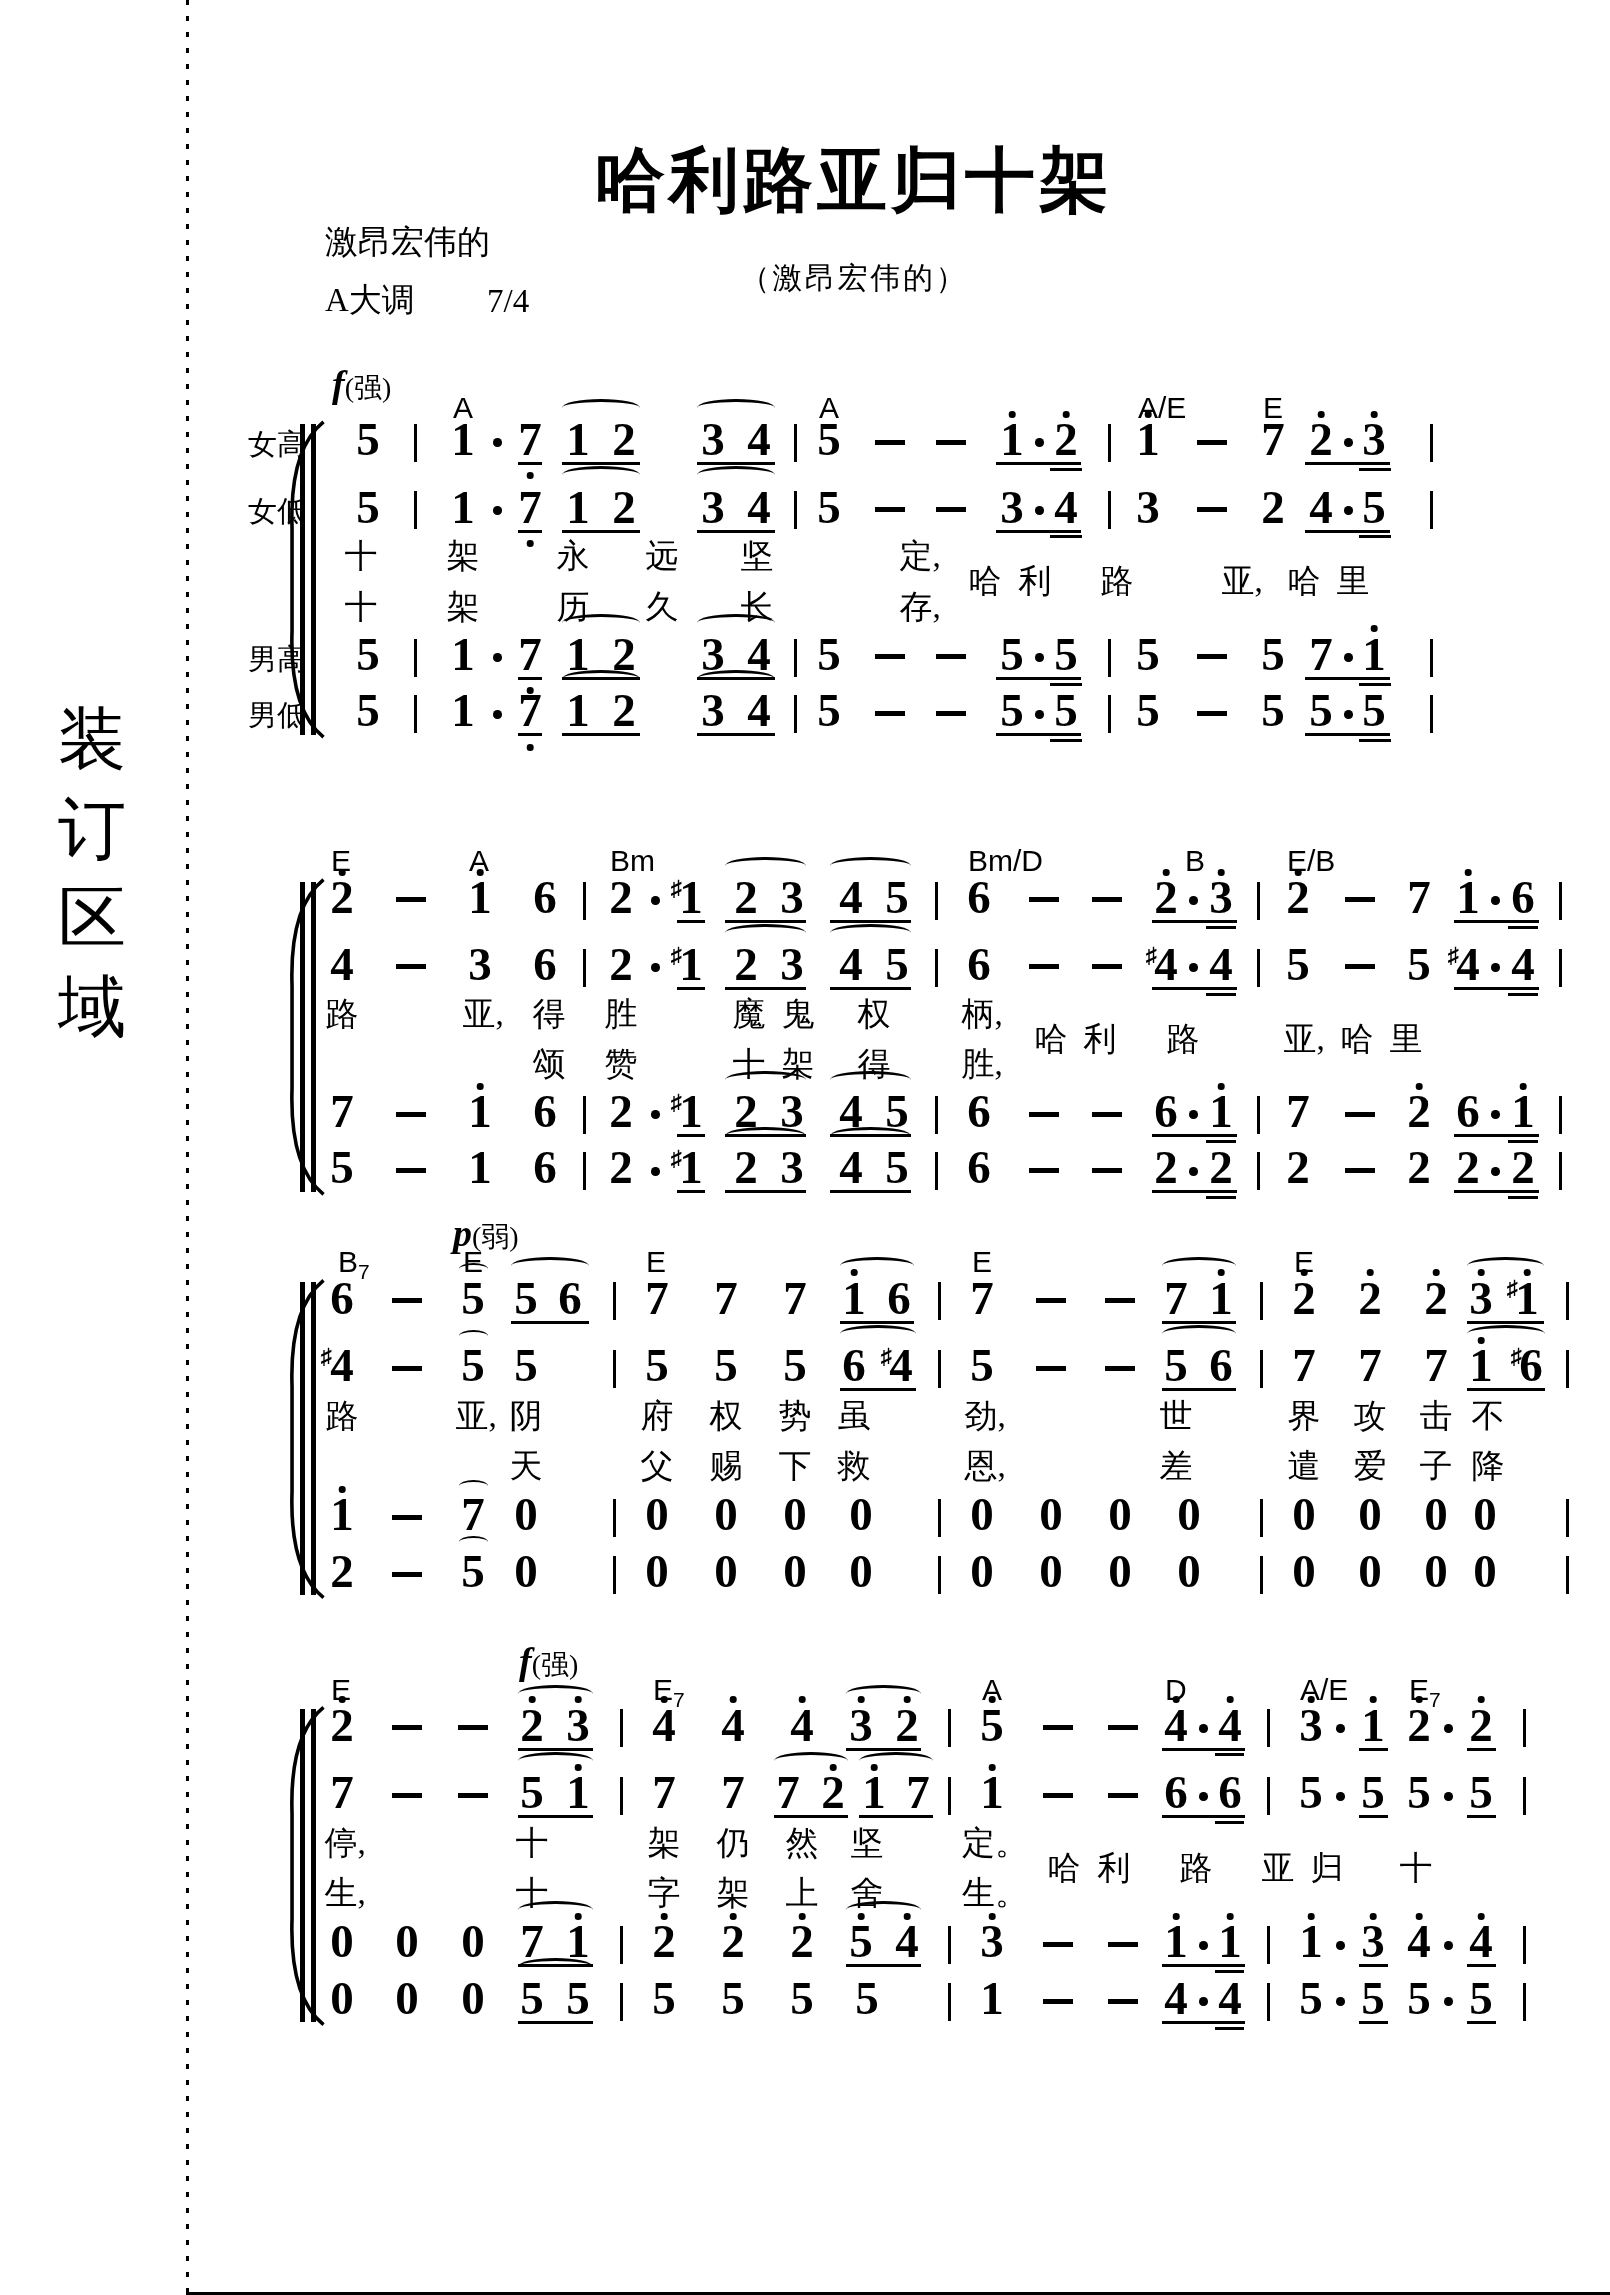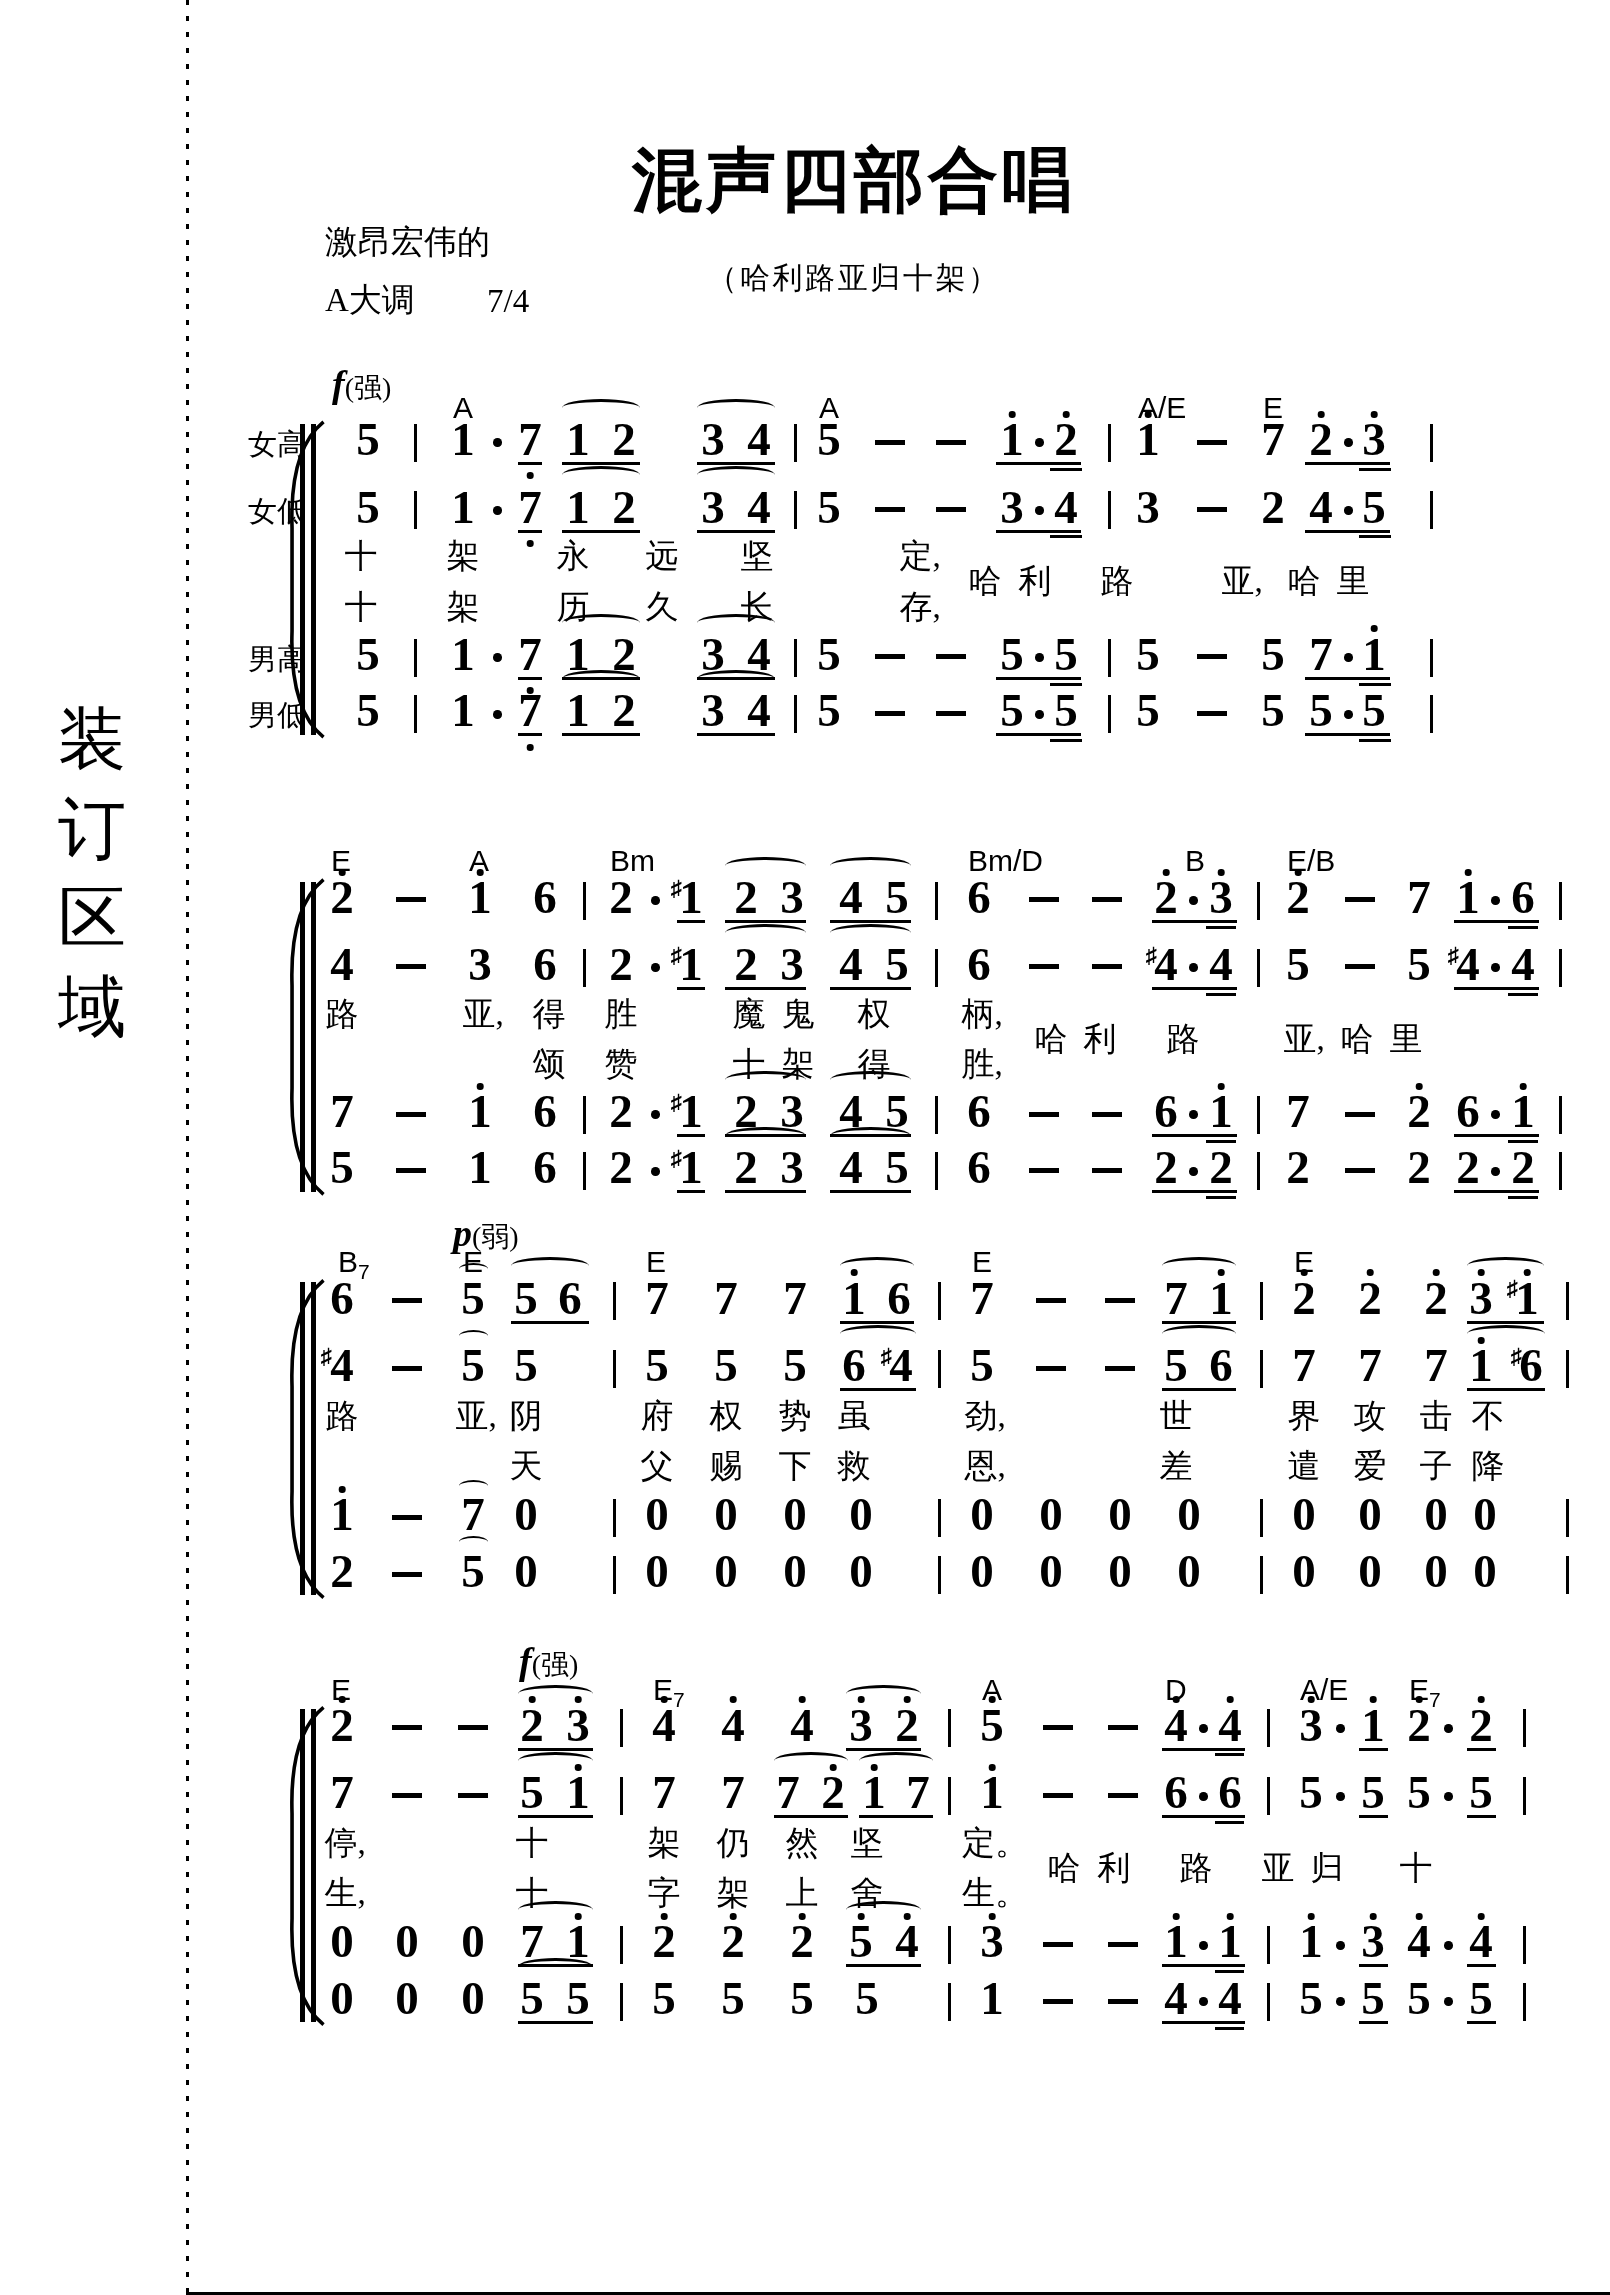--- a/index.html
+++ b/index.html
@@ -37,23 +37,23 @@
 
 <div id="sheet">
 
   <div class="abs dotline" style="left:186px;top:0;height:2295px;"></div>
   <div class="abs bindchar" style="left:58px;top:704px;">装</div>
   <div class="abs bindchar" style="left:58px;top:794px;">订</div>
   <div class="abs bindchar" style="left:58px;top:883px;">区</div>
   <div class="abs bindchar" style="left:58px;top:972px;">域</div>
   <div class="abs botrule" style="left:186px;top:2292px;width:1424px;"></div>
 
-  <div class="abs title" style="left:854px;top:145px;">混声四部合唱</div>
+  <div class="abs title" style="left:854px;top:145px;">哈利路亚归十架</div>
   <div class="abs mood" style="left:325px;top:225px;">激昂宏伟的</div>
-  <div class="abs subtitle" style="left:854px;top:261px;">（哈利路亚归十架）</div>
+  <div class="abs subtitle" style="left:854px;top:261px;">（激昂宏伟的）</div>
   <div class="abs keysig" style="left:325px;top:283px;">A大调</div>
   <div class="abs keysig" style="left:487px;top:284px;">7/4</div>
 
   <div id="music">
       <svg width="59" height="327" style="position: absolute; left: 275px; top: 416px; overflow: visible;" viewBox="0 0 90 497">
         <path d="M74 8 Q22 50 26 170 L26 327 Q22 447 74 489" stroke="#000" stroke-width="5.5" fill="none"></path>
       </svg>
       <div class="abs sbar" style="left: 300px; top: 424px; height: 311px;"></div>
       <div class="abs sbar" style="left: 311px; top: 424px; height: 311px;"></div>
       <div class="abs dyn" style="left: 332px; top: 365px;"><span class="dynf">f</span><span class="dync">(强)</span></div>

